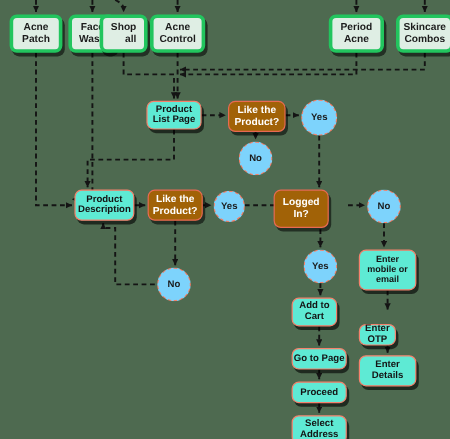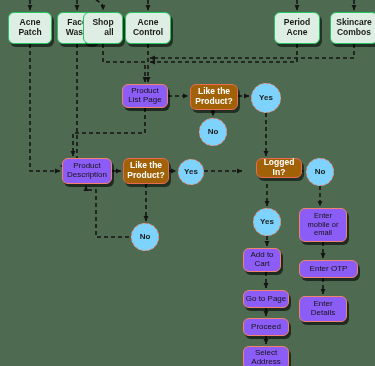--- a/index.html
+++ b/index.html
@@ -7,34 +7,34 @@
     width:375px;height:366px;overflow:hidden;
     background:#4e6a50;
     font-family:"Liberation Sans",sans-serif;
     position:relative;
   }
   #canvas{position:absolute;inset:0;width:375px;height:366px;}
   .node{position:absolute;box-sizing:border-box;display:flex;align-items:center;
         justify-content:center;text-align:center;line-height:1.12;}
   
   .cat{
-    background:#dfeee4;border:1px solid #22c55e;border-radius:6px;
+    background:#dfeee4;border:3px solid #22c55e;border-radius:6px;
     color:#1b1b1b;font-size:8.5px;font-weight:700;
     box-shadow:2px 3px 0 rgba(0,0,0,.55);
   }
   
   .sal{
     background:#a16207;border:1.4px solid #e86a52;border-radius:6px;
     color:#ffffff;font-size:8.5px;font-weight:700;
     box-shadow:2px 3px 0 rgba(0,0,0,.55);
   }
   
   .out{
-    background:#8b5cf6;border:1.8px solid #f4816c;border-radius:6px;
-    color:#141414;font-size:8px;font-weight:400;
+    background:#5eead4;border:1.8px solid #f4816c;border-radius:6px;
+    color:#141414;font-size:8px;font-weight:700;
     box-shadow:2px 3px 0 rgba(0,0,0,.6);
   }
   
   .circ{
     background:#7dd3fc;border:1.6px dashed #f4816c;border-radius:50%;
     color:#1b1b1b;font-size:8px;font-weight:700;
   }
 </style>
 </head>
 <body>
@@ -99,24 +99,24 @@
 <div class="node out" style="left:122px;top:84px;width:46px;height:24px;">Product<br>List Page</div>
 <div class="node sal" style="left:190px;top:84px;width:48px;height:26px;">Like the<br>Product?</div>
 <div class="node circ" style="left:251px;top:83px;width:30px;height:30px;">Yes</div>
 <div class="node circ" style="left:199px;top:118px;width:28px;height:28px;">No</div>
 
 <div class="node out" style="left:62px;top:158px;width:50px;height:26px;">Product<br>Description</div>
 <div class="node sal" style="left:123px;top:158px;width:46px;height:26px;">Like the<br>Product?</div>
 <div class="node circ" style="left:178px;top:159px;width:26px;height:26px;">Yes</div>
 <div class="node circ" style="left:131px;top:223px;width:28px;height:28px;">No</div>
 
-<div class="node sal" style="left:256px;top:158px;width:46px;height:20px;">Logged<br>In?</div>
+<div class="node sal" style="left:228px;top:158px;width:46px;height:32px;">Logged<br>In?</div>
 <div class="node circ" style="left:306px;top:158px;width:28px;height:28px;">No</div>
 <div class="node circ" style="left:253px;top:208px;width:28px;height:28px;">Yes</div>
 
 <div class="node out" style="left:243px;top:248px;width:38px;height:24px;">Add to<br>Cart</div>
 <div class="node out" style="left:243px;top:290px;width:46px;height:18px;">Go to Page</div>
 <div class="node out" style="left:243px;top:318px;width:46px;height:18px;">Proceed</div>
 <div class="node out" style="left:243px;top:346px;width:46px;height:24px;">Select<br>Address</div>
 
 <div class="node out" style="left:299px;top:208px;width:48px;height:34px;font-size:7.5px;">Enter<br>mobile or<br>email</div>
-<div class="node out" style="left:299px;top:260px;width:59px;height:18px;">Enter OTP</div>
+<div class="node out" style="left:299px;top:270px;width:31px;height:18px;">Enter OTP</div>
 <div class="node out" style="left:299px;top:296px;width:48px;height:26px;">Enter<br>Details</div>
 
 </body></html>

